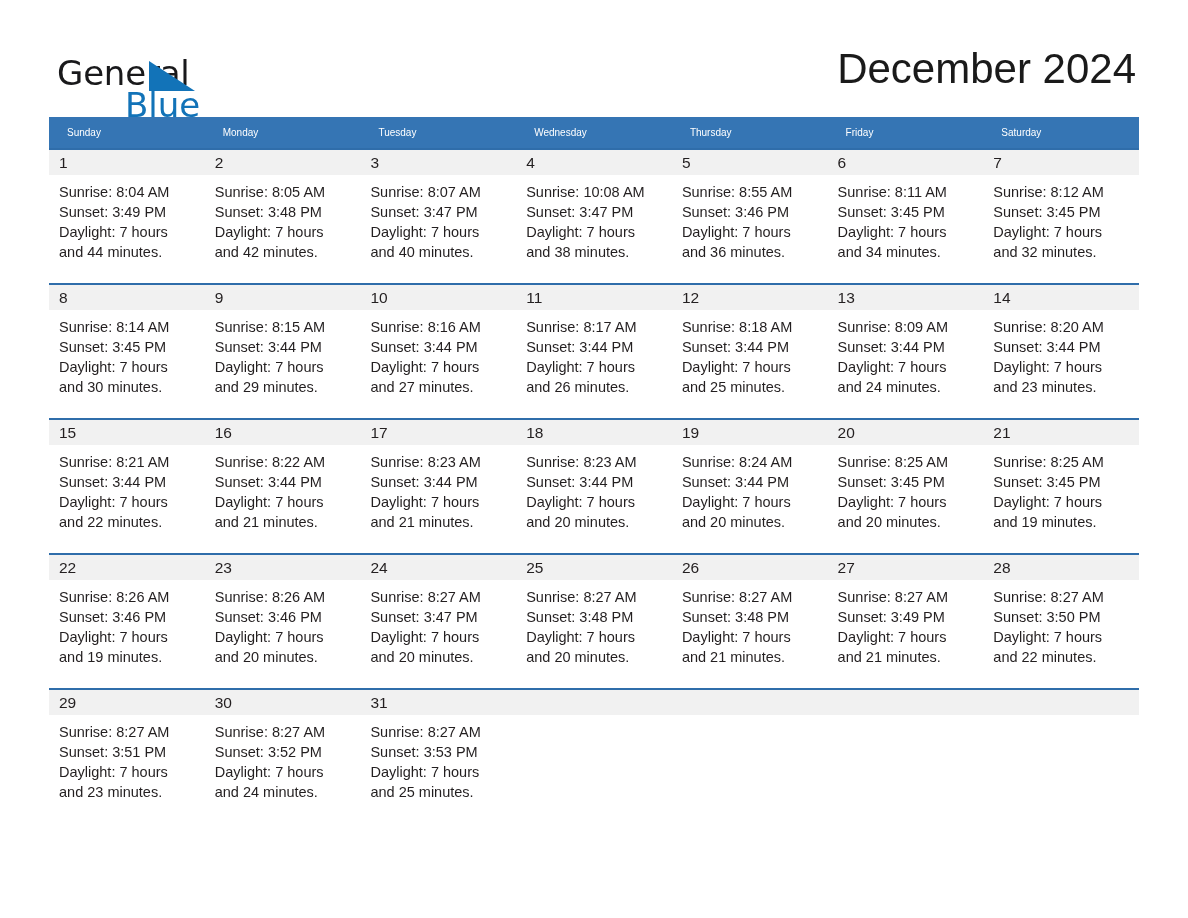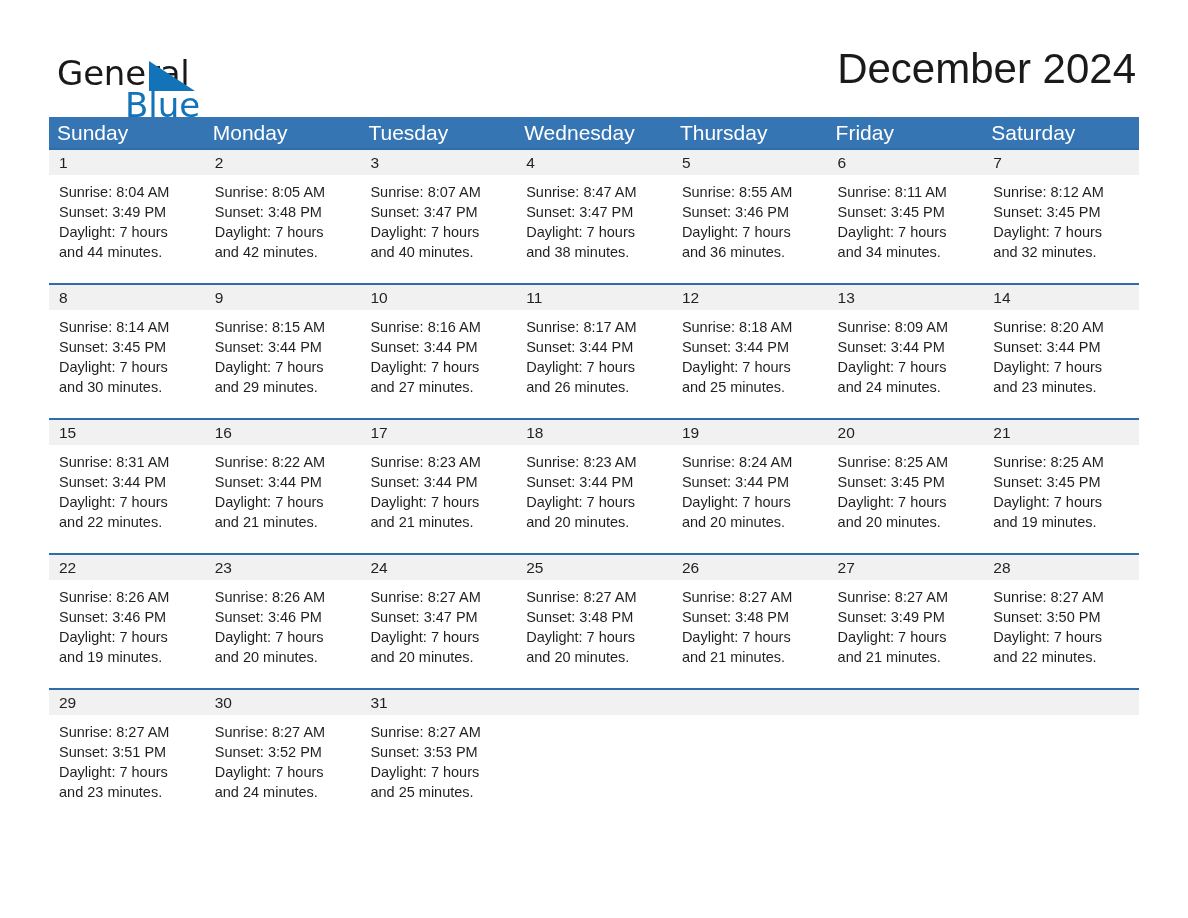--- a/index.html
+++ b/index.html
@@ -99,23 +99,23 @@
   }
 
   .weekday-row {
     display: flex;
     background: #3575b4;
     height: 31px;
   }
   .weekday {
     flex: 1 1 0;
     color: #ffffff;
-    font-size: 21px;
+    font-size: 10px;
     line-height: 31px;
-    padding-left: 8px;
+    padding-left: 18px;
     box-sizing: border-box;
     white-space: nowrap;
   }
 
   .week-row {
     display: flex;
     border-top: 2px solid #2f6daa;
     height: 135px;
     box-sizing: border-box;
   }
@@ -208,21 +208,21 @@
         <div class="day-body">
           <div class="day-line">Sunrise: 8:07 AM</div>
           <div class="day-line">Sunset: 3:47 PM</div>
           <div class="day-line">Daylight: 7 hours</div>
           <div class="day-line">and 40 minutes.</div>
         </div>
       </div>
       <div class="day-cell">
         <div class="day-num-band"><span class="day-num">4</span></div>
         <div class="day-body">
-          <div class="day-line">Sunrise: 8:47 AM</div>
+          <div class="day-line">Sunrise: 10:08 AM</div>
           <div class="day-line">Sunset: 3:47 PM</div>
           <div class="day-line">Daylight: 7 hours</div>
           <div class="day-line">and 38 minutes.</div>
         </div>
       </div>
       <div class="day-cell">
         <div class="day-num-band"><span class="day-num">5</span></div>
         <div class="day-body">
           <div class="day-line">Sunrise: 8:55 AM</div>
           <div class="day-line">Sunset: 3:46 PM</div>
@@ -313,21 +313,21 @@
           <div class="day-line">Daylight: 7 hours</div>
           <div class="day-line">and 23 minutes.</div>
         </div>
       </div>
     </div>
 
     <div class="week-row">
       <div class="day-cell">
         <div class="day-num-band"><span class="day-num">15</span></div>
         <div class="day-body">
-          <div class="day-line">Sunrise: 8:31 AM</div>
+          <div class="day-line">Sunrise: 8:21 AM</div>
           <div class="day-line">Sunset: 3:44 PM</div>
           <div class="day-line">Daylight: 7 hours</div>
           <div class="day-line">and 22 minutes.</div>
         </div>
       </div>
       <div class="day-cell">
         <div class="day-num-band"><span class="day-num">16</span></div>
         <div class="day-body">
           <div class="day-line">Sunrise: 8:22 AM</div>
           <div class="day-line">Sunset: 3:44 PM</div>

